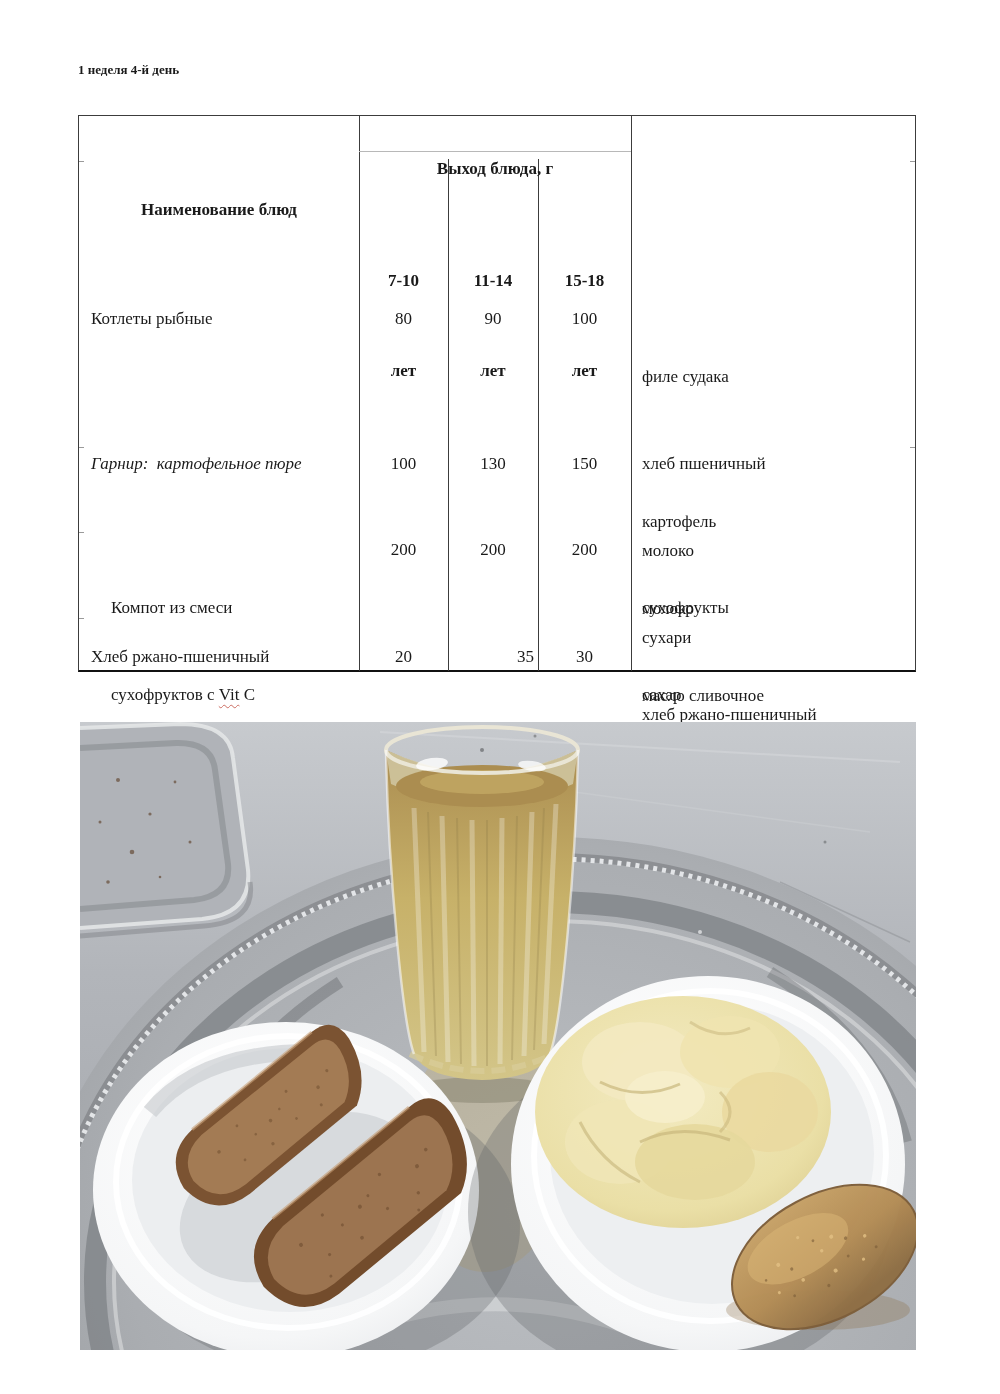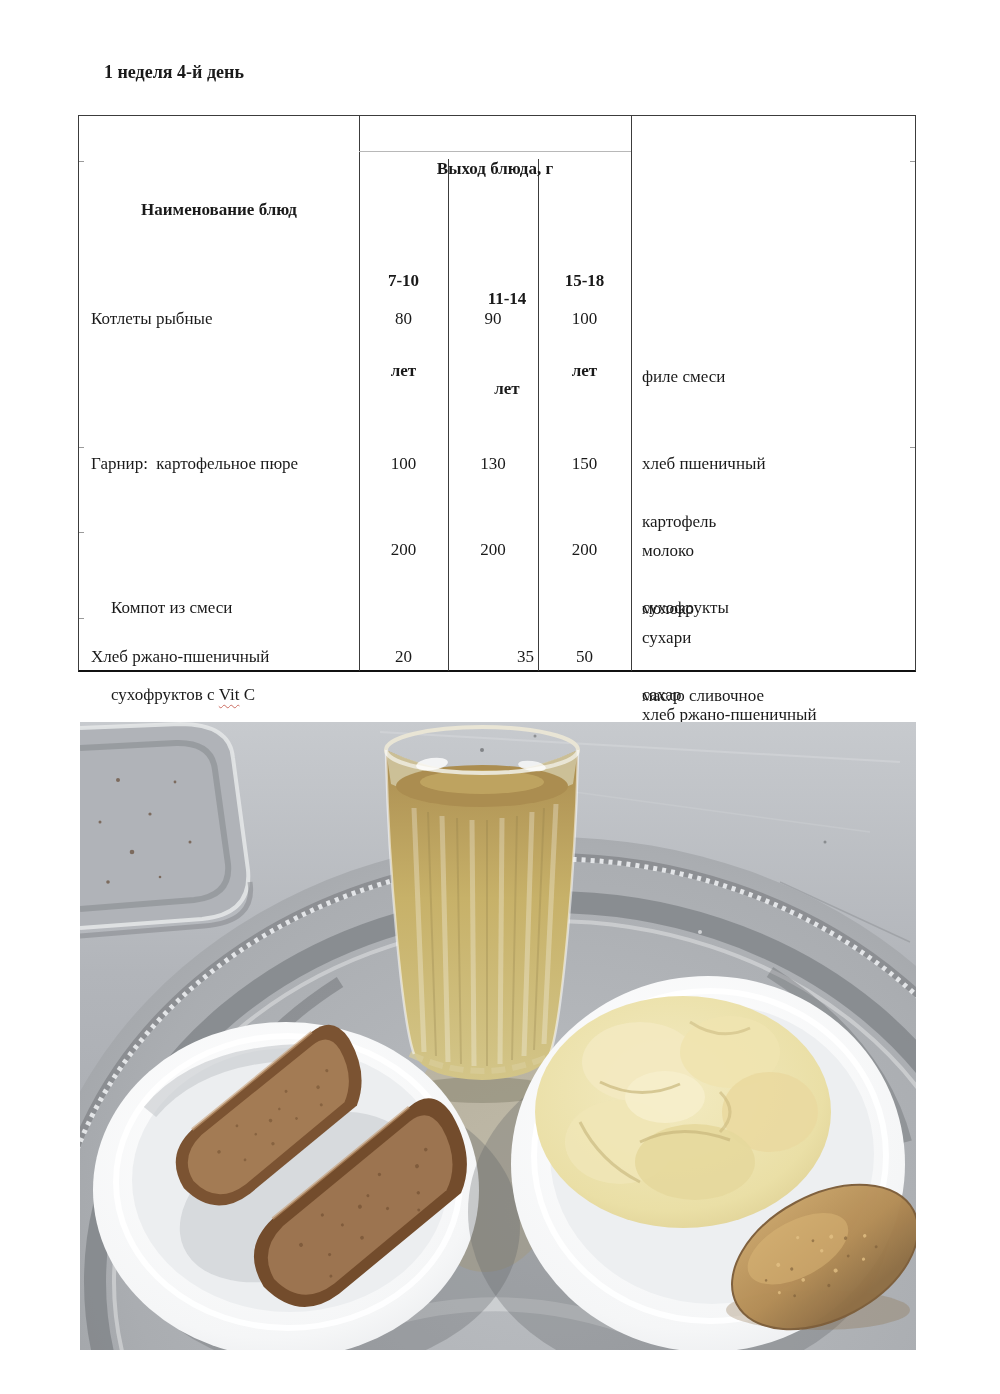--- a/index.html
+++ b/index.html
@@ -1,18 +1,18 @@
 <!DOCTYPE html>
 <html><head>
 <meta charset="utf-8">
 <style>
   html,body{margin:0;padding:0;background:#ffffff;}
   #page{position:relative;width:1000px;height:1394px;background:#ffffff;overflow:hidden;
         font-family:"Liberation Serif","DejaVu Serif",serif;color:#1a1a1a;}
-  #doc-title{position:absolute;left:104px;top:62px;font-size:18px;font-weight:bold;white-space:pre;}
+  #doc-title{position:absolute;left:78px;top:62px;font-size:13px;font-weight:bold;white-space:pre;}
   
   #menu-table{position:absolute;left:78px;top:115px;width:838px;height:557px;
               border:1px solid #3c3c3c;border-bottom:2px solid #111;box-sizing:border-box;}
   .vl{position:absolute;width:1px;background:#3c3c3c;}
   .hl{position:absolute;height:1px;background:#b8b8b8;}
   .tick{position:absolute;width:5px;height:1px;background:#9a9a9a;}
   .cell{position:absolute;font-size:17px;line-height:29px;white-space:pre-wrap;}
   .hdr{font-weight:bold;text-align:center;}
   .num{text-align:center;}
   .sp{ text-decoration-line:underline;text-decoration-style:wavy;
@@ -38,42 +38,42 @@
     <div class="tick" style="right:0;top:331px;"></div>
     <div class="tick" style="left:0;top:416px;"></div>
     <div class="tick" style="left:0;top:502px;"></div>
 
     <div class="cell hdr" style="left:0;width:280px;top:79px;">Наименование блюд</div>
     <div class="cell hdr" style="left:280px;width:272px;top:9px;margin-top:29px;">Выход блюда, г</div>
     <div class="cell hdr" style="left:280px;width:89px;top:90px;line-height:30px;">
       <div>7-10</div>
       <div>лет</div>
     </div>
-    <div class="cell hdr" style="left:369px;width:90px;top:108px;line-height:30px;padding-left:14px;">
+    <div class="cell hdr" style="left:369px;width:90px;top:90px;line-height:30px;">
       <div>11-14</div>
       <div>лет</div>
     </div>
     <div class="cell hdr" style="left:459px;width:93px;top:90px;line-height:30px;">
       <div>15-18</div>
       <div>лет</div>
     </div>
 
     <div class="cell" style="left:12px;width:262px;top:188px;">Котлеты рыбные</div>
     <div class="cell num" style="left:280px;width:89px;top:188px;">80</div>
     <div class="cell num" style="left:369px;width:90px;top:188px;">90</div>
     <div class="cell num" style="left:459px;width:93px;top:188px;">100</div>
     <div class="cell" style="left:563px;width:265px;top:188px;">
-      <div>филе смеси</div>
+      <div>филе судака</div>
       <div>хлеб пшеничный</div>
       <div>молоко</div>
       <div>сухари</div>
       <div>масло растительное</div>
     </div>
 
-    <div class="cell" style="left:12px;width:262px;top:333px;">Гарнир:  картофельное пюре</div>
+    <div class="cell" style="left:12px;width:262px;top:333px;font-style:italic;">Гарнир:  картофельное пюре</div>
     <div class="cell num" style="left:280px;width:89px;top:333px;">100</div>
     <div class="cell num" style="left:369px;width:90px;top:333px;text-align:center;">130</div>
     <div class="cell num" style="left:459px;width:93px;top:333px;">150</div>
     <div class="cell" style="left:563px;width:265px;top:333px;">
       <div>картофель</div>
       <div>молоко</div>
       <div>масло сливочное</div>
     </div>
 
     <div class="cell" style="left:12px;width:262px;top:419px;margin-left:20px;">
@@ -85,21 +85,21 @@
     <div class="cell num" style="left:459px;width:93px;top:419px;">200</div>
     <div class="cell" style="left:563px;width:265px;top:419px;">
       <div>сухофрукты</div>
       <div>сахар</div>
       <div><span class="sp">Vit</span><span> C</span></div>
     </div>
 
     <div class="cell" style="left:12px;width:262px;top:526px;">Хлеб ржано-пшеничный</div>
     <div class="cell num" style="left:280px;width:89px;top:526px;">20</div>
     <div class="cell num" style="left:365px;width:90px;top:526px;text-align:right;">35</div>
-    <div class="cell num" style="left:459px;width:93px;top:526px;">50</div>
+    <div class="cell num" style="left:459px;width:93px;top:526px;">30</div>
     <div class="cell" style="left:563px;width:265px;top:526px;">
       <div>хлеб ржано-пшеничный</div>
     </div>
   </div>
 
   <svg style="position:absolute;left:80px;top:722px;" width="836" height="628" viewBox="0 0 836 628">
     <defs>
       <linearGradient id="gTable" x1="0" y1="0" x2="0" y2="1">
         <stop offset="0" stop-color="#c7cace"></stop>
           <stop offset="0.4" stop-color="#b2b5ba"></stop>

